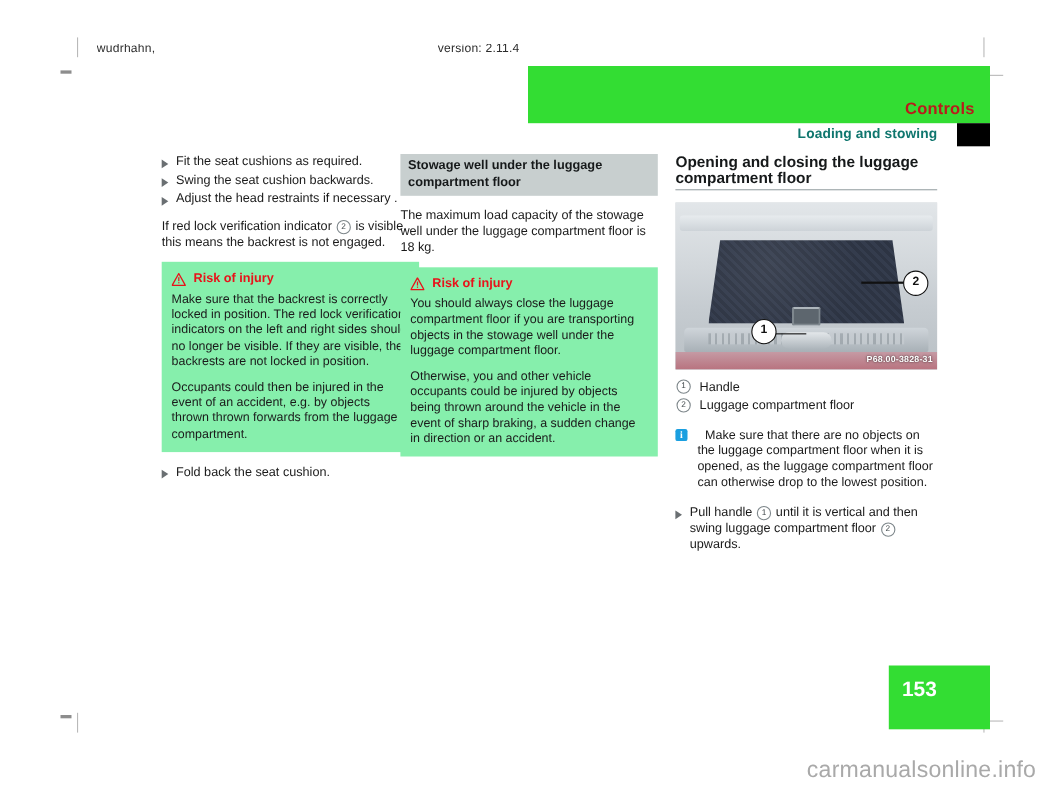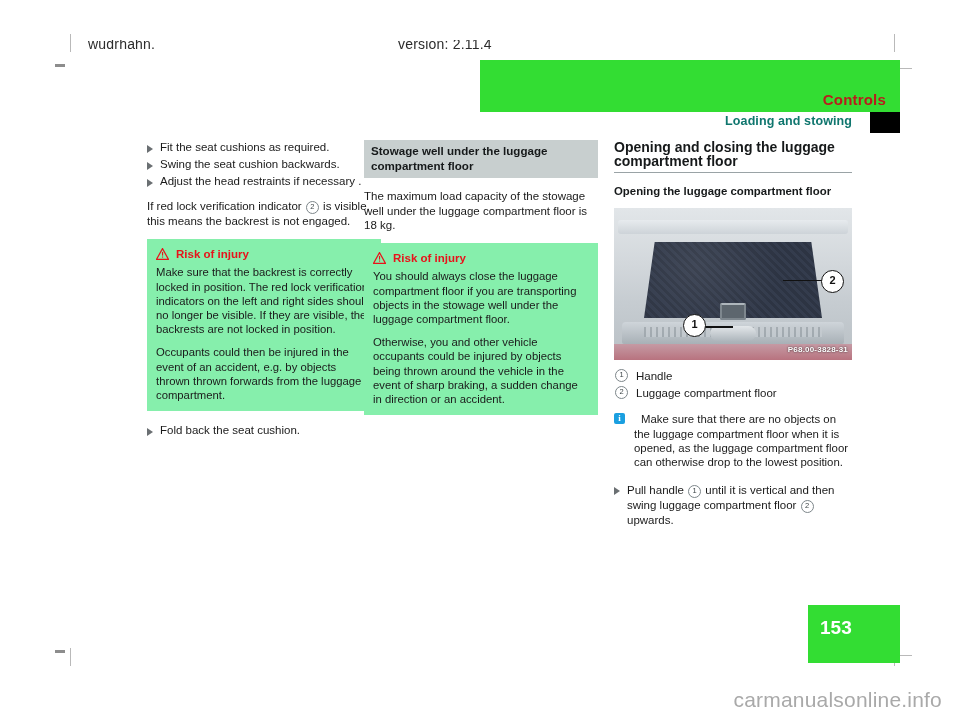--- a/index.html
+++ b/index.html
@@ -27,21 +27,21 @@
     position: absolute;
     width: 10px;
     height: 3px;
     background: #8d8d8d;
   }
 
   
   .running-head {
     position: absolute;
     top: 40px;
-    font-size: 14px;
+    font-size: 11px;
     color: #2c2c2c;
     letter-spacing: 0.2px;
     white-space: nowrap;
     overflow: hidden;
     height: 9px;
     line-height: 9px;
   }
   .running-left  { left: 88px; }
   .running-right { left: 398px; }
 
@@ -465,21 +465,20 @@
     </div>
     <p>You should always close the luggage compartment floor if you are transporting objects in the stowage well under the luggage compartment floor.</p>
     <p>Otherwise, you and other vehicle occupants could be injured by objects being thrown around the vehicle in the event of sharp braking, a sudden change in direction or an accident.</p>
   </div>
 </div>
 
 <div class="col col-3">
 
   <div class="rule-head">Opening and closing the luggage compartment floor</div>
 
-  <div class="sub-head">Opening the luggage compartment floor</div>
 
   <div class="figure">
     <div class="fig-bg"></div>
     <div class="fig-rear-ledge"></div>
     <div class="fig-floor"></div>
     <div class="fig-sill"></div>
     <div class="fig-latch"></div>
     <div class="fig-handle"></div>
     <div class="fig-pink"></div>
 

